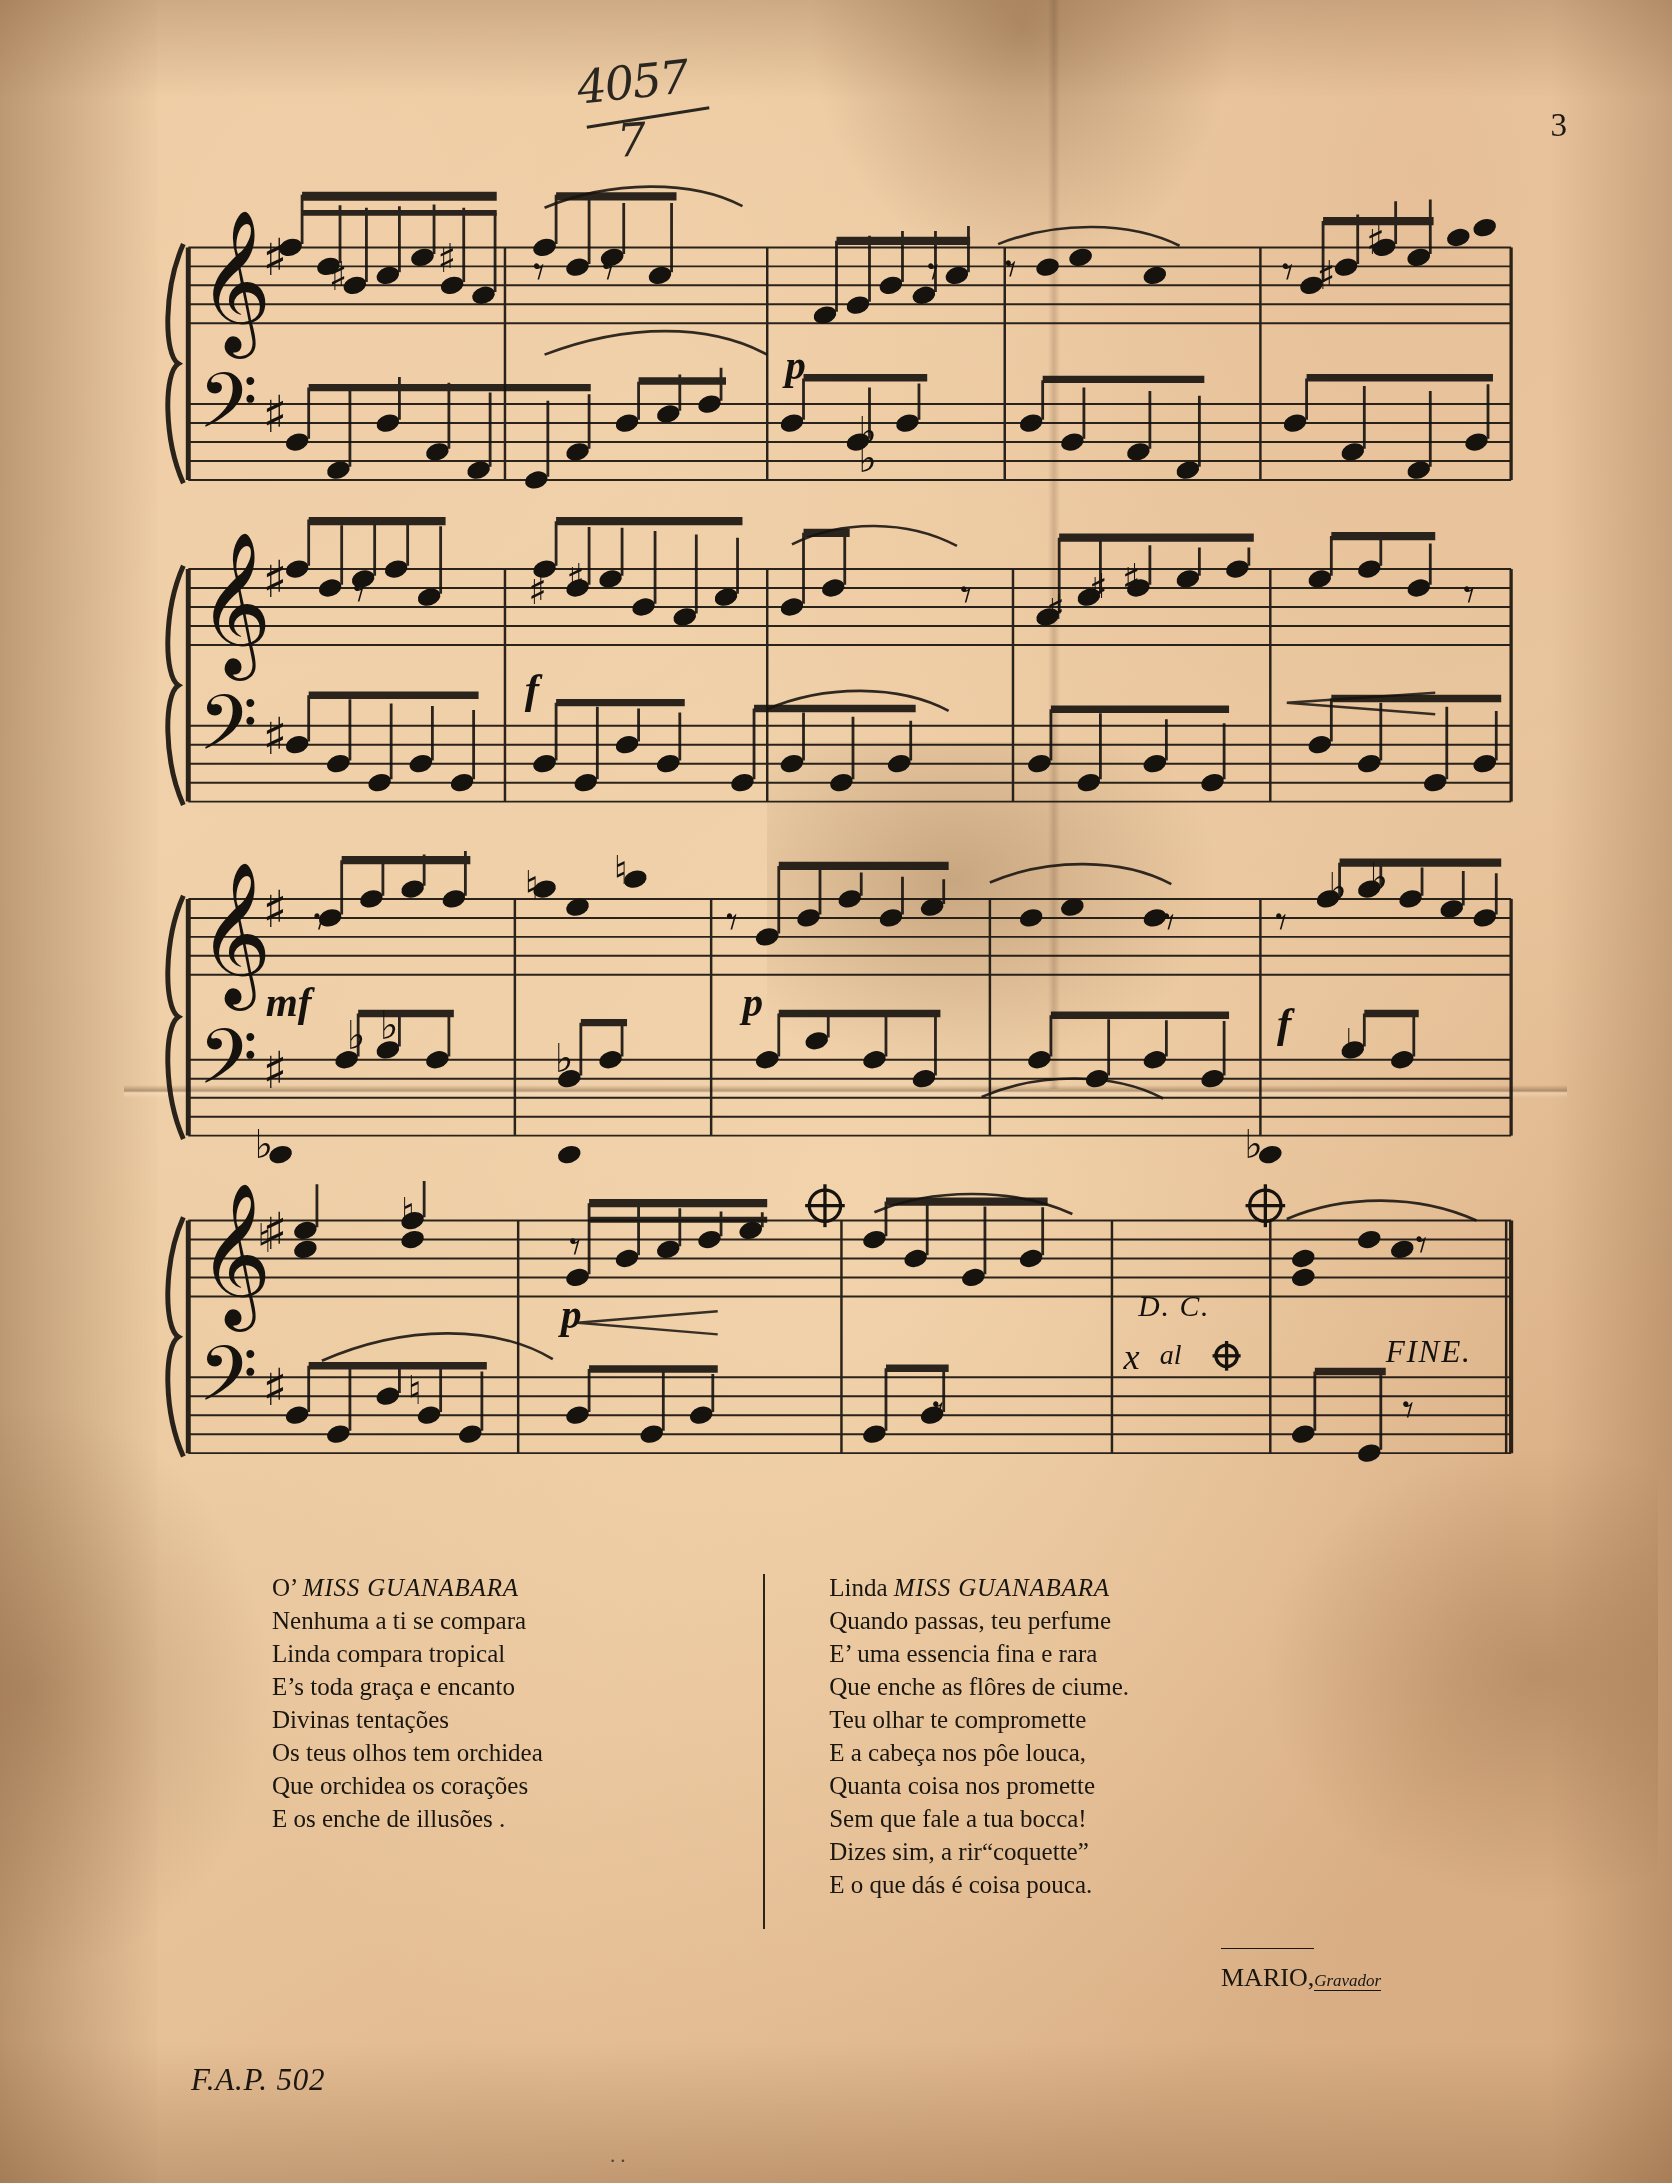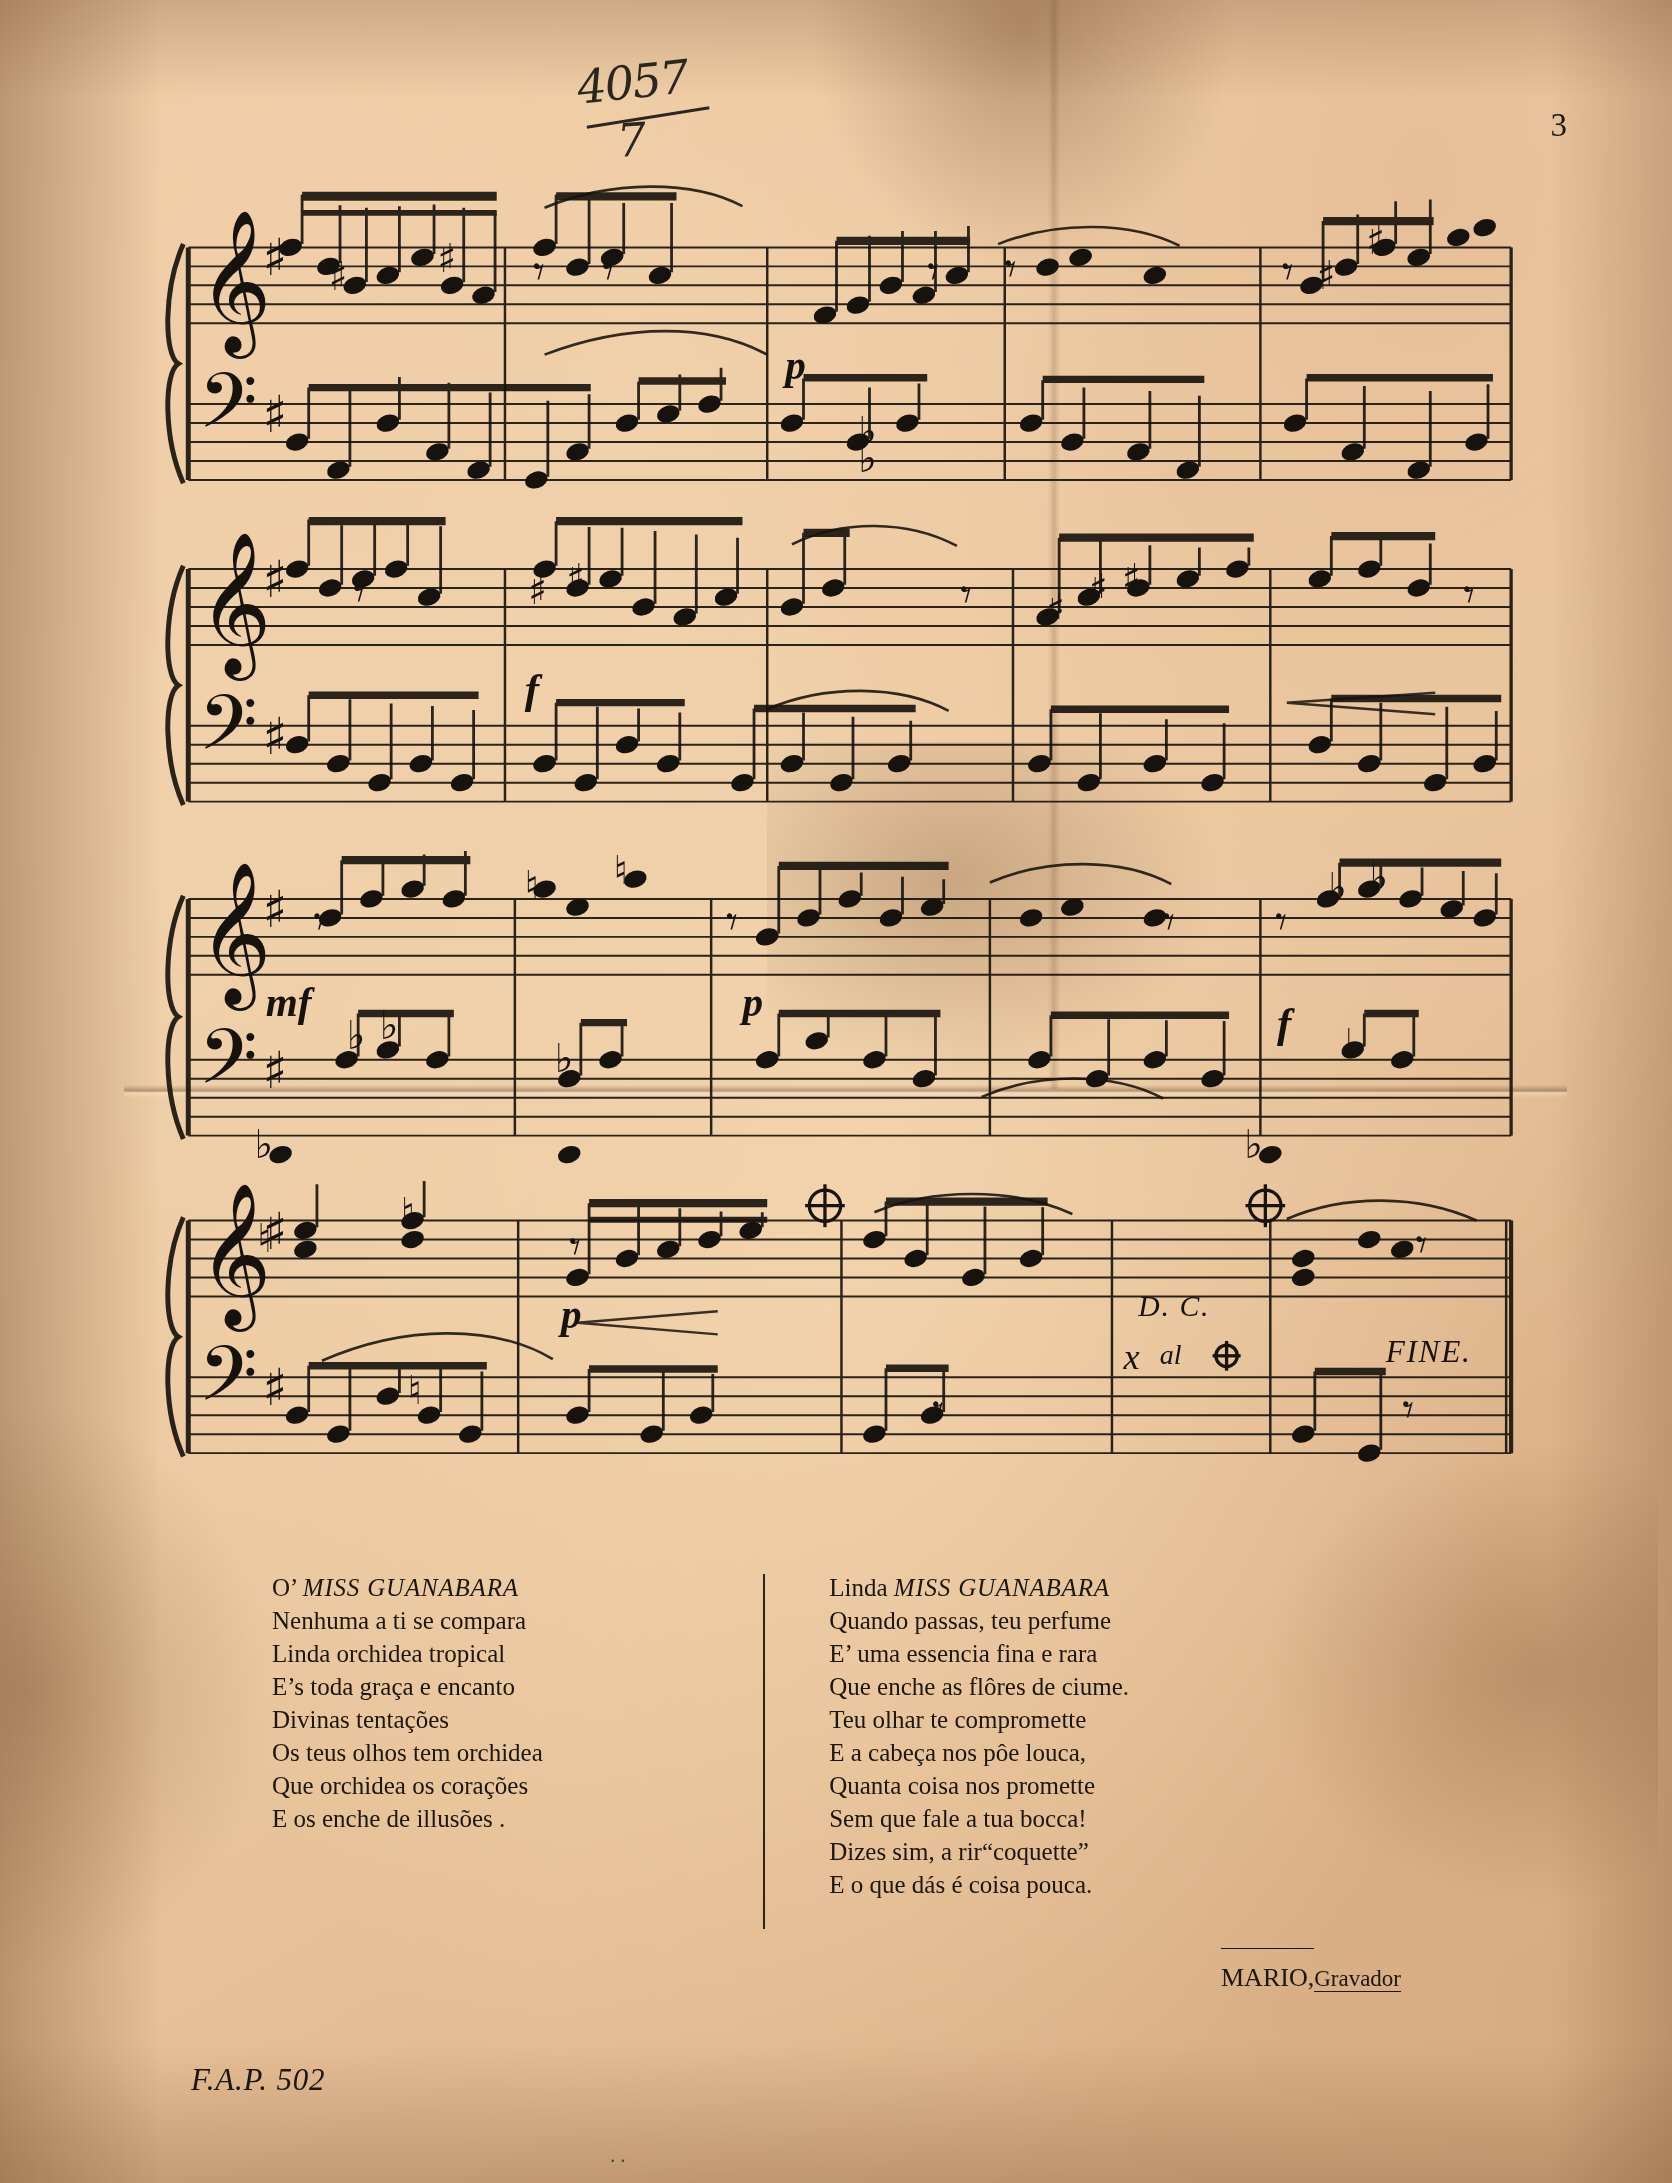--- a/index.html
+++ b/index.html
@@ -150,21 +150,22 @@
   .credit {
     position: absolute;
     left: 1221px;
     top: 1963px;
     font-size: 26px;
     font-family: "Liberation Serif", serif;
     color: #1a1610;
     white-space: nowrap;
   }
   .credit .grav {
-    font-size: 23px;
+    font-style: italic;
+    font-size: 17px;
     border-bottom: 1.6px solid #1a1610;
   }
   .credit .name {
     border-top: 1.6px solid #1a1610;
     padding-top: 14px;
   }
 
   
   .plate {
     position: absolute;
@@ -686,21 +687,21 @@
       <text x="1406" y="1654" font-size="34">al</text>
       <text x="1362" y="1660" font-size="44">x</text>
       <text x="1680" y="1652" font-size="38" letter-spacing="2">FINE.</text>
     </g>
   </svg>
 
   <div class="lyrics">
     <div class="lyric-col left">
       <div class="lyric-line"><span>O’ </span><span class="title-italic">MISS GUANABARA</span></div>
       <div class="lyric-line">Nenhuma a ti se compara</div>
-      <div class="lyric-line">Linda orchidea tropical</div>
+      <div class="lyric-line">Linda compara tropical</div>
       <div class="lyric-line">E’s toda graça e encanto</div>
       <div class="lyric-line">Divinas tentações</div>
       <div class="lyric-line">Os teus olhos tem orchidea</div>
       <div class="lyric-line">Que orchidea os corações</div>
       <div class="lyric-line">E os enche de illusões .</div>
     </div>
 
     <div class="lyric-divider"></div>
 
     <div class="lyric-col right">

